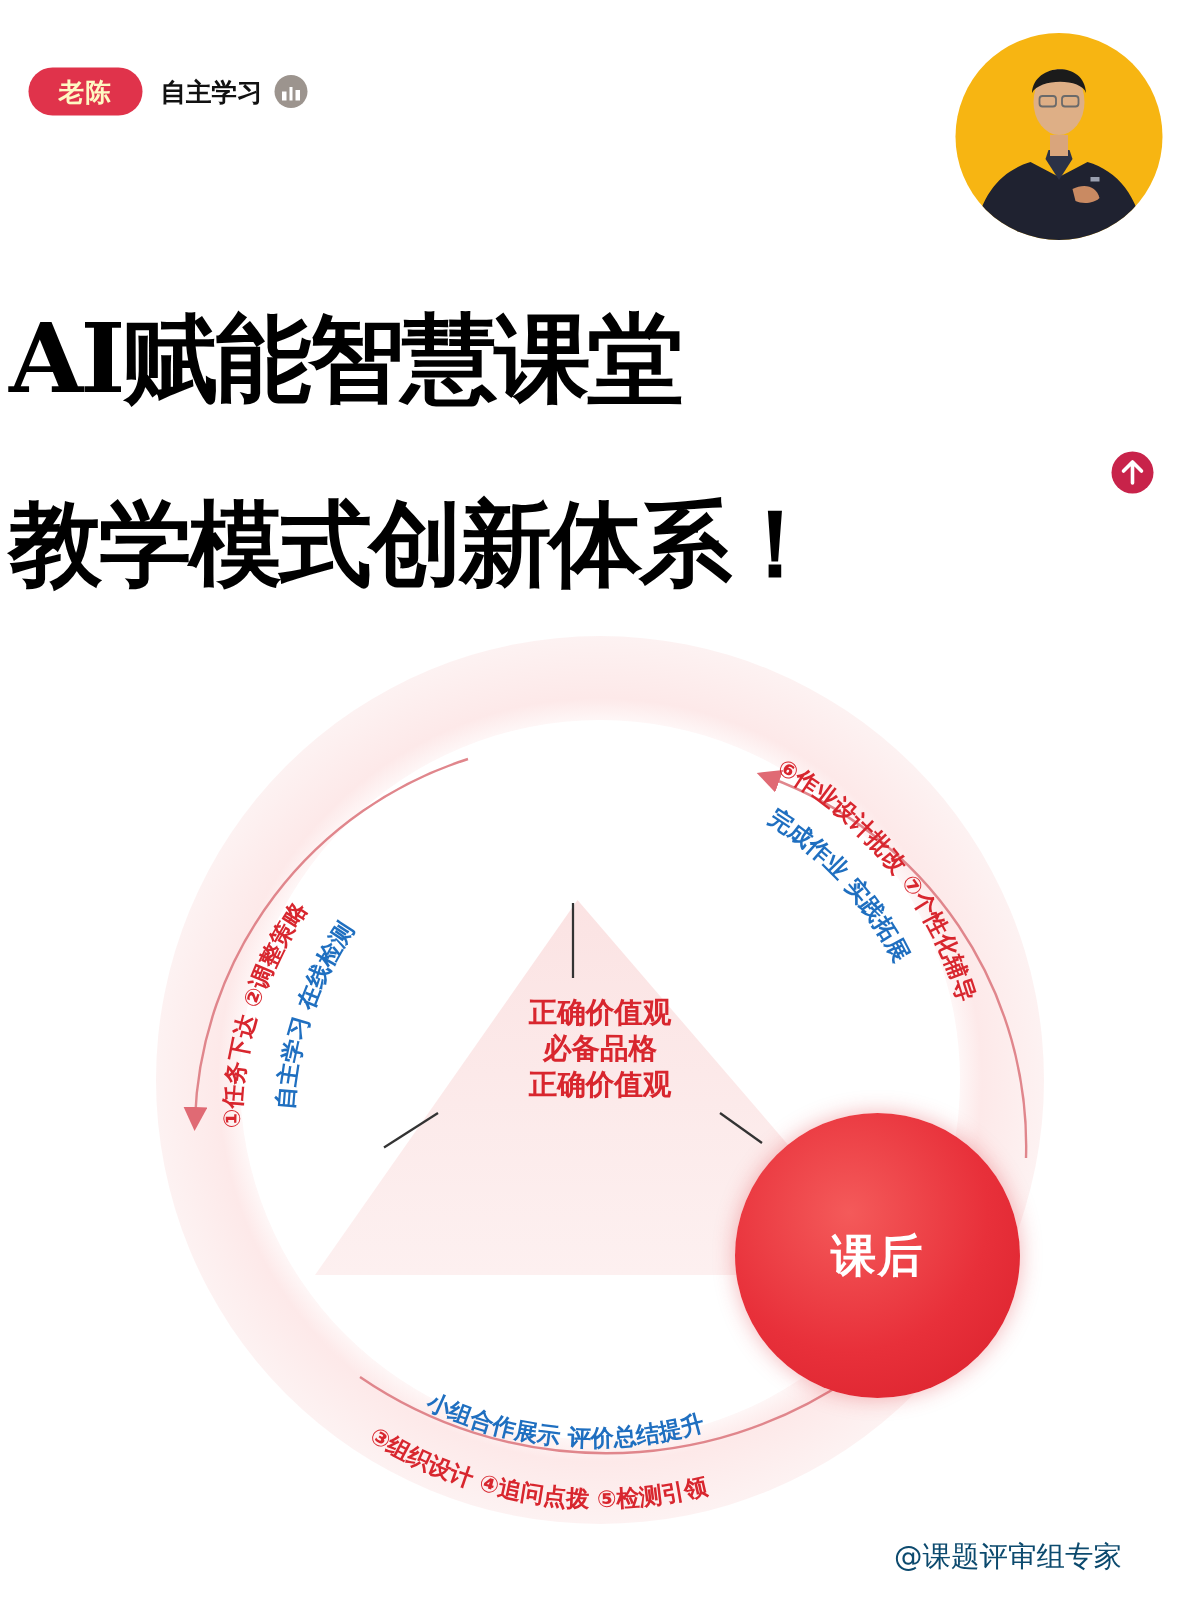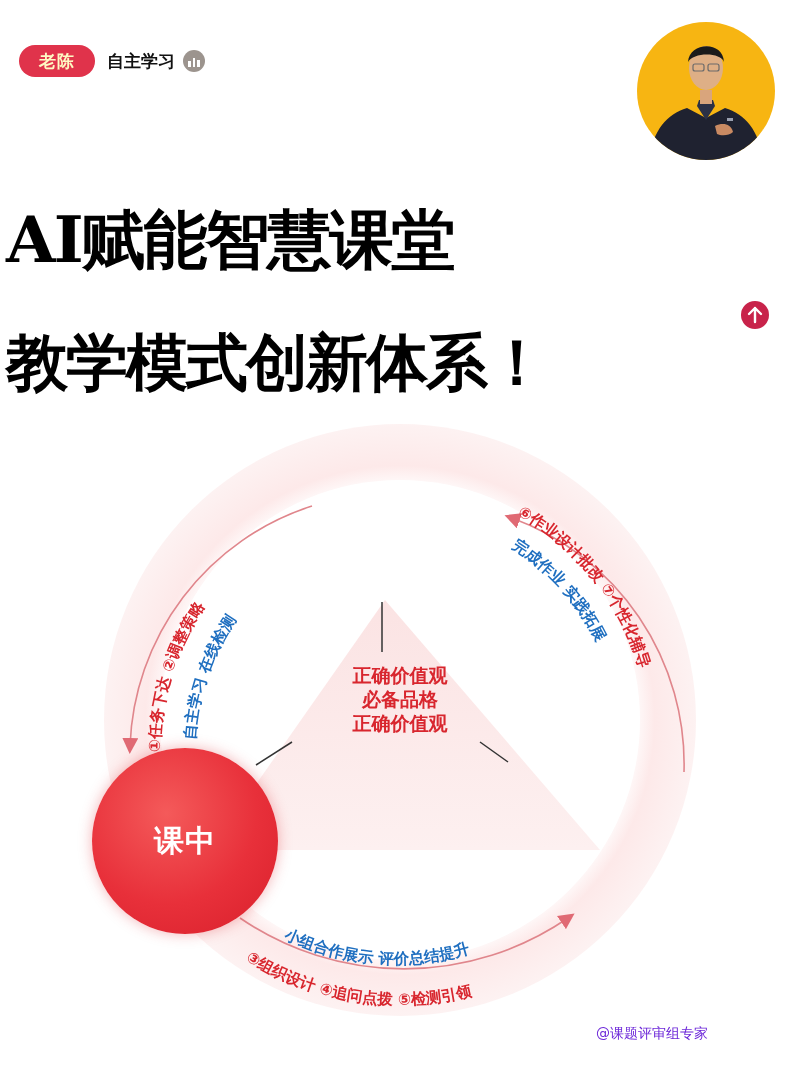--- a/index.html
+++ b/index.html
@@ -12,21 +12,21 @@
   .avatar{position:absolute;left:637px;top:22px;width:138px;height:138px;border-radius:50%;background:#f7b512;overflow:hidden;}
   .title{position:absolute;left:6px;font-family:"DejaVu Serif","Liberation Serif",serif;font-weight:bold;color:#000;white-space:nowrap;letter-spacing:-2px;}
   .title-1{top:196px;font-size:64px;line-height:88px;}
   .title-2{top:319px;font-size:62px;line-height:88px;}
   .up-badge{position:absolute;left:741px;top:301px;width:28px;height:28px;border-radius:50%;background:#c8234a;display:flex;align-items:center;justify-content:center;}
   .diagram{position:absolute;left:60px;top:420px;width:680px;height:600px;}
   .circle{position:absolute;border-radius:50%;background:radial-gradient(circle at 40% 35%,#f45a5a 0%,#e8303a 55%,#d81f2b 100%);box-shadow:0 0 14px rgba(220,40,50,0.35);display:flex;align-items:center;justify-content:center;color:#fff;font-weight:bold;font-size:30px;letter-spacing:1px;}
   .center-text{position:absolute;left:240px;top:243px;width:200px;text-align:center;font-weight:bold;font-size:19px;line-height:24px;}
   .center-text .goal{color:#111;}
   .center-text .red{color:#d8262e;}
-  .watermark{position:absolute;left:596px;top:1025px;font-size:14px;color:#6d28d9;}
+  .watermark{position:absolute;left:596px;top:1025px;font-size:19px;color:#0c4a6e;}
   .arc-label{font-weight:bold;font-size:15.5px;}
 </style>
 </head>
 <body>
 
 <div class="header">
   <div class="author-pill">老陈</div>
   <div class="group-name">自主学习</div>
   <div class="level-badge">
     <span style="height:6px"></span>
@@ -104,22 +104,22 @@
       <textPath href="#rightStudentPath" startOffset="8%">完成作业 实践拓展</textPath>
     </text>
     <text class="arc-label" fill="#1f6fc0">
       <textPath href="#bottomStudentPath" startOffset="12%">小组合作展示 评价总结提升</textPath>
     </text>
     <text class="arc-label" fill="#d8262e">
       <textPath href="#bottomTeacherPath" startOffset="8%">③组织设计 ④追问点拨 ⑤检测引领</textPath>
     </text>
   </svg>
 
-  <div class="circle" style="left:32px;top:328px;width:186px;height:186px;">
-    <span>课中</span>
+  <div class="circle" style="left:430px;top:322px;width:190px;height:190px;">
+    <span>课后</span>
   </div>
 
   <div class="center-text">
     <div class="red">正确价值观</div>
     <div class="red">必备品格</div>
     <div class="red">正确价值观</div>
   </div>
 </div>
 
 <div class="watermark">@课题评审组专家</div>

